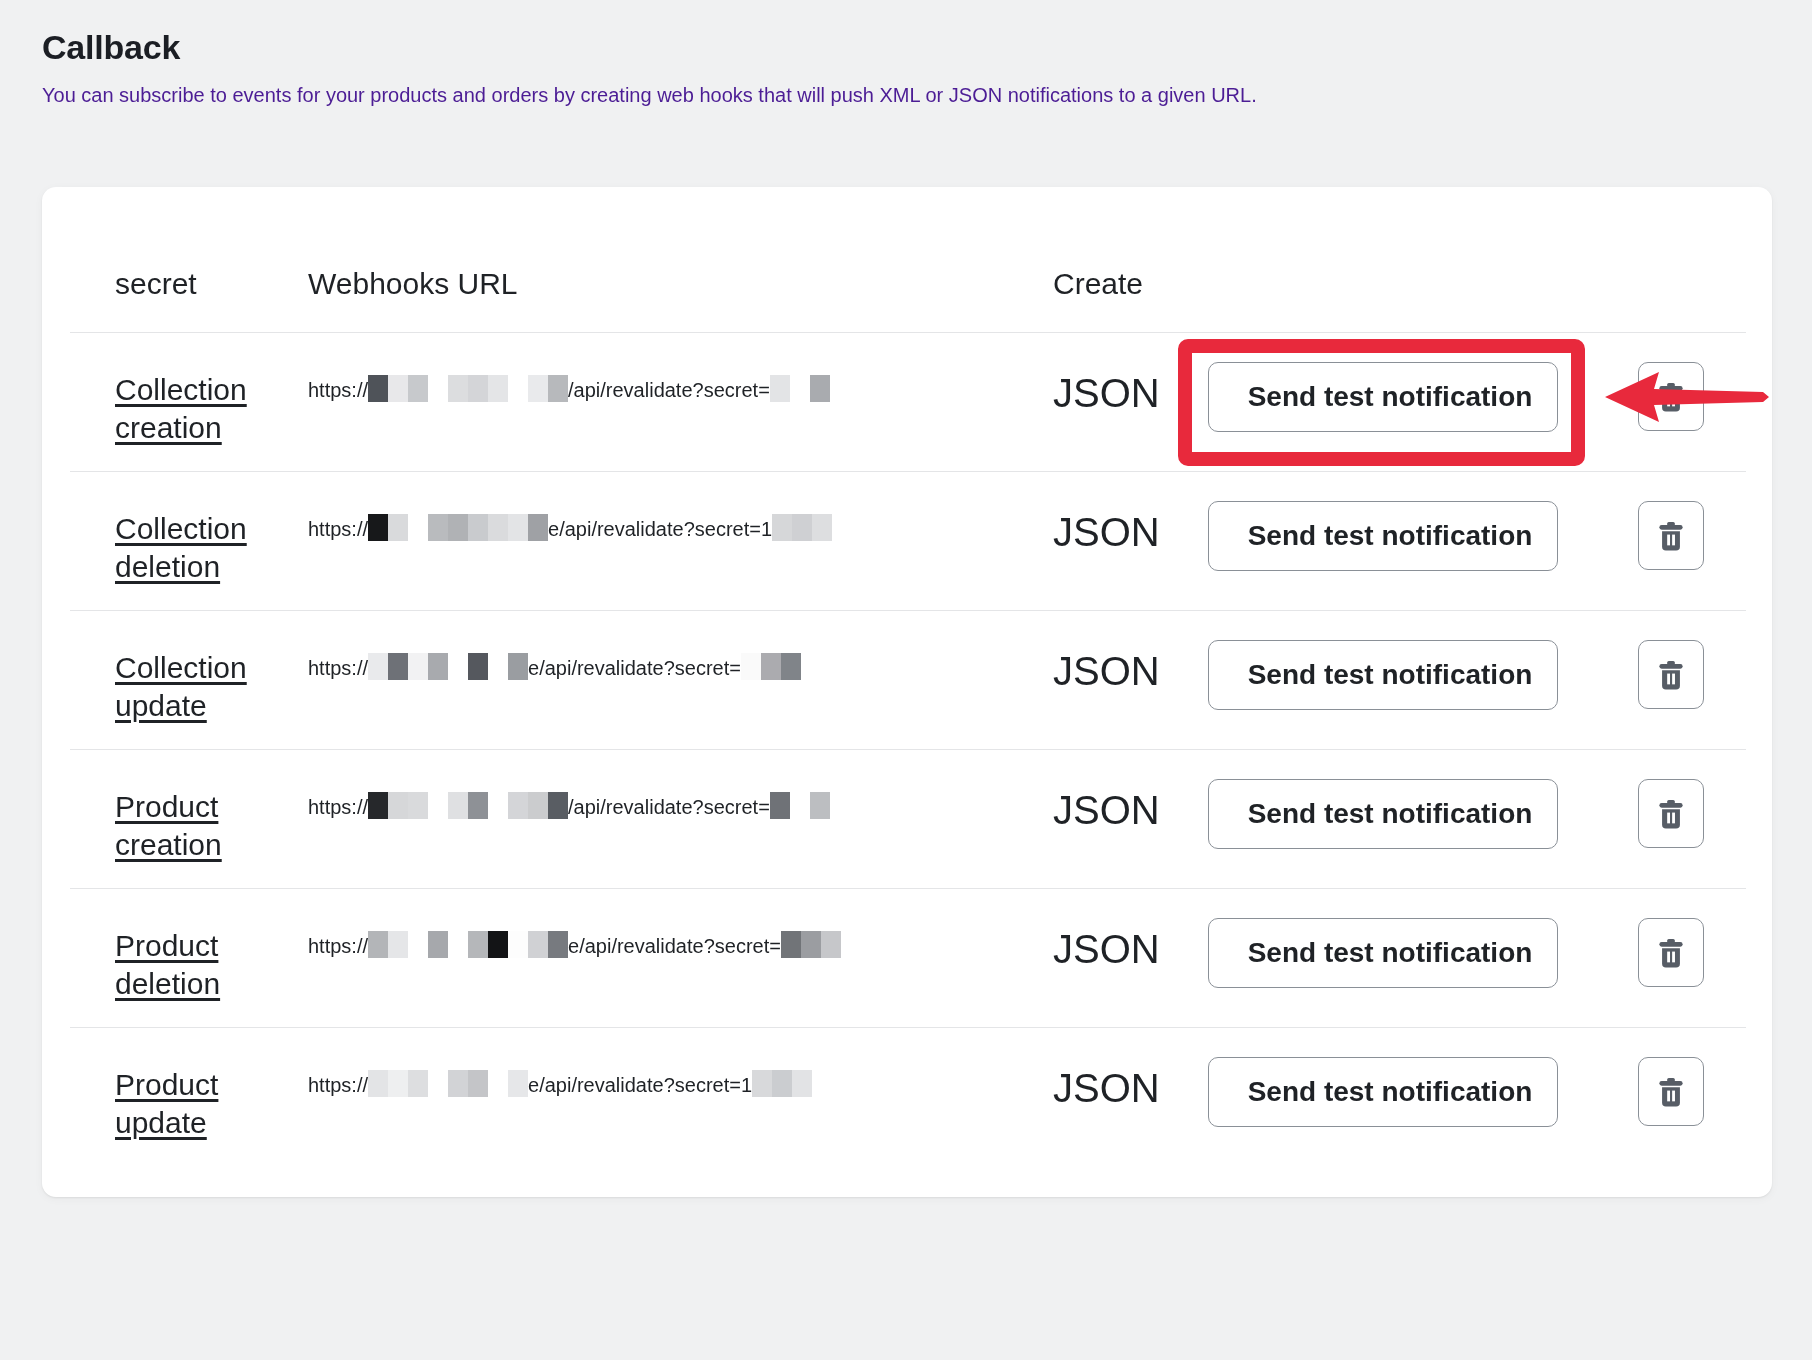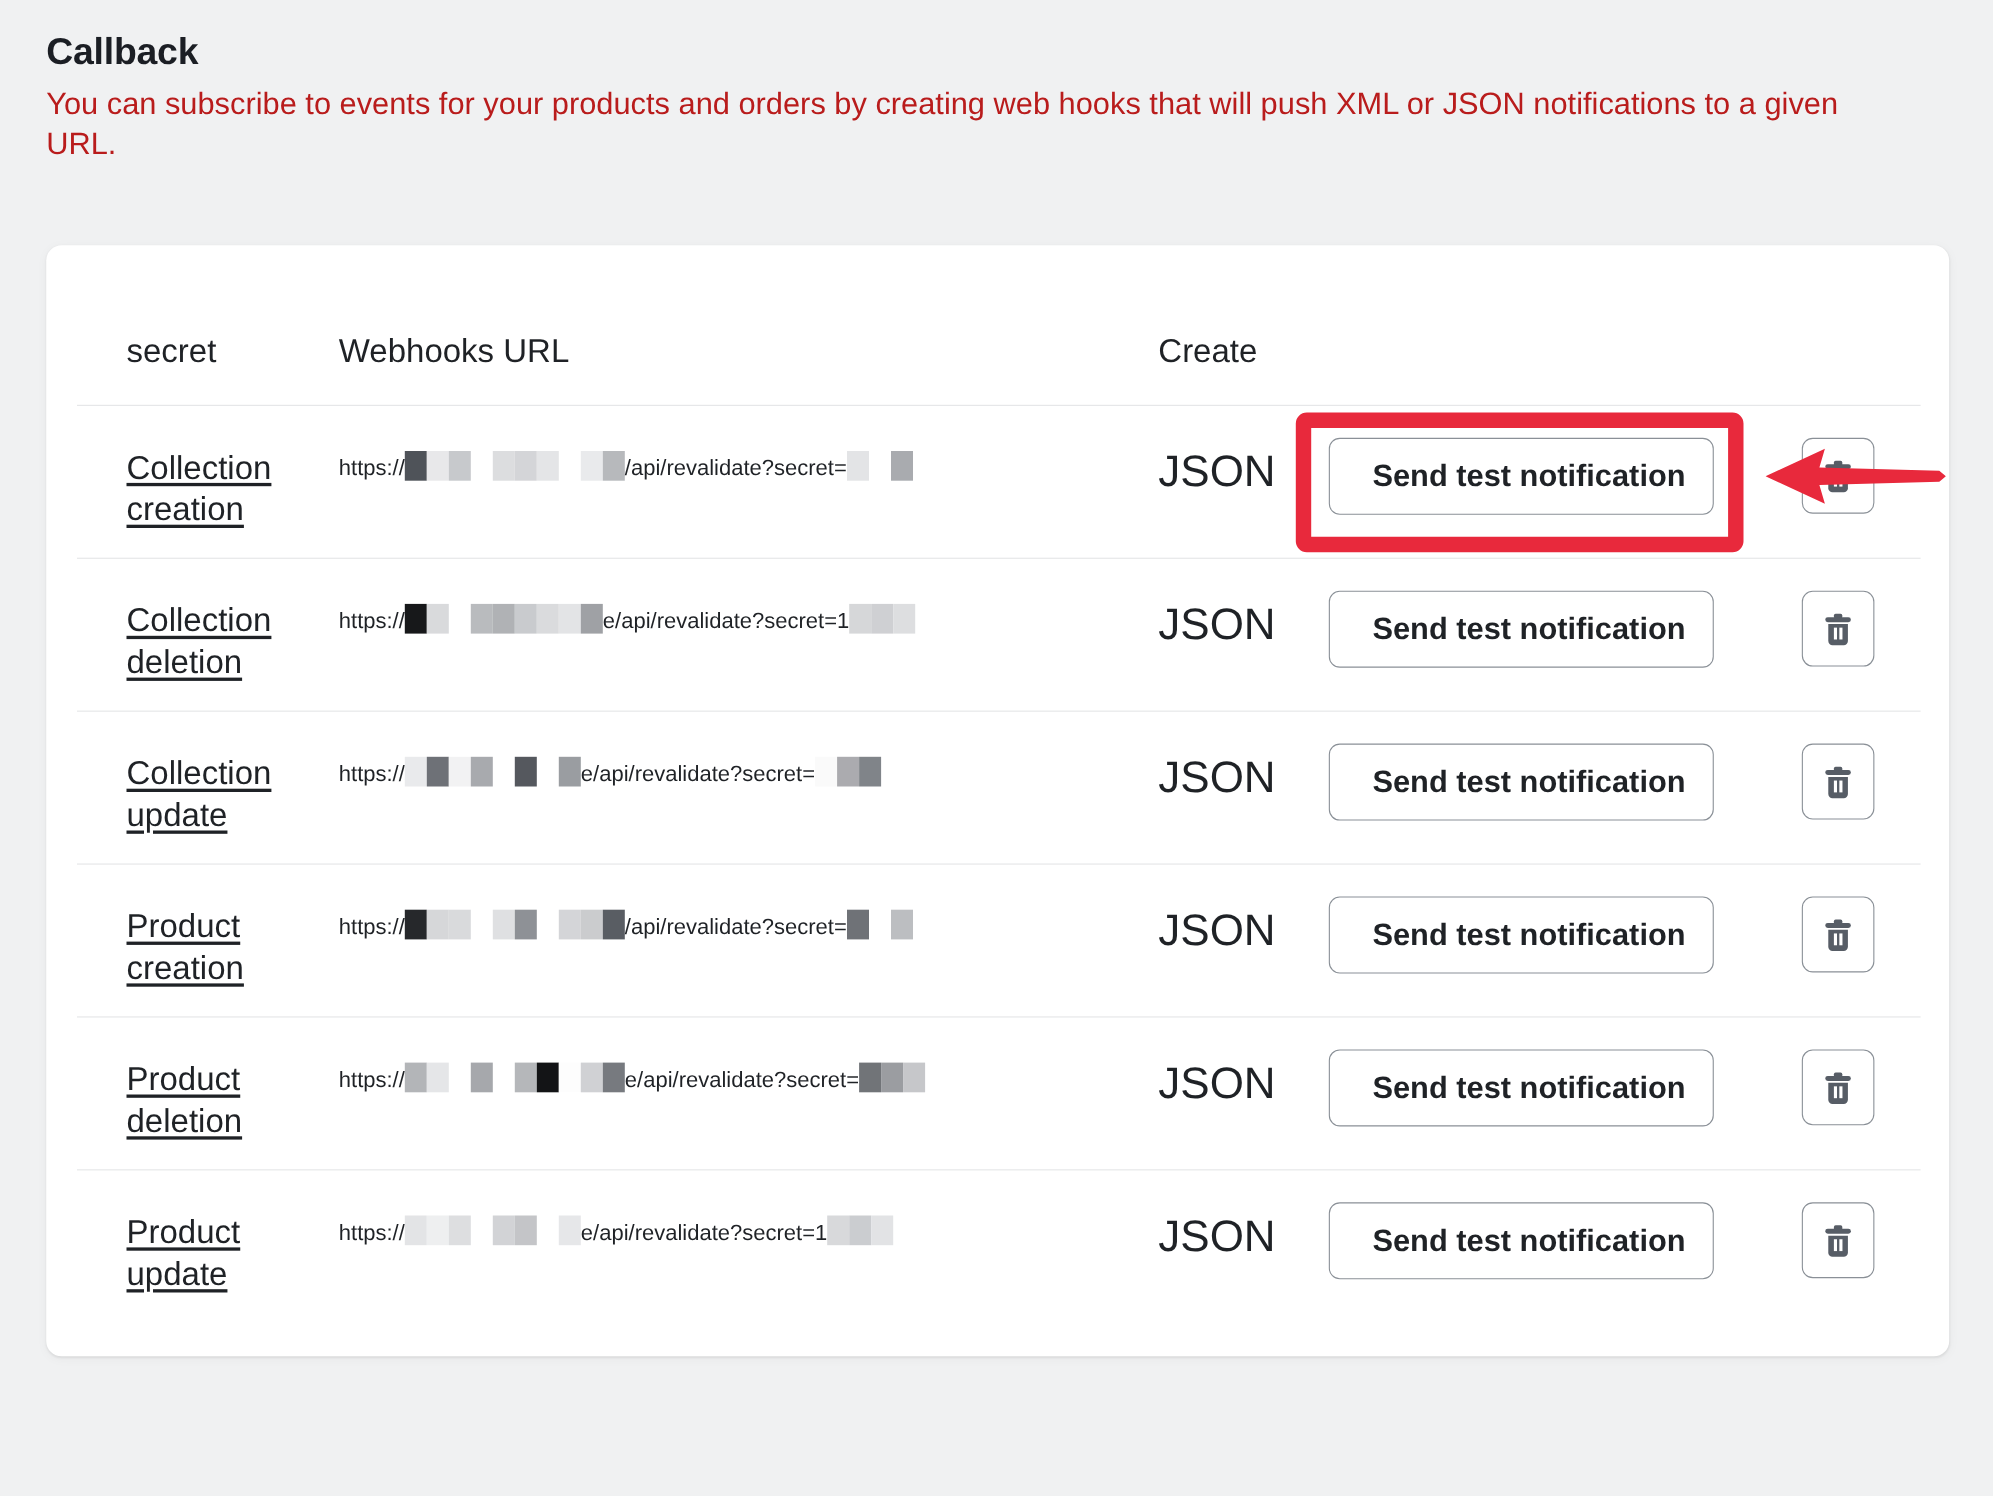--- a/index.html
+++ b/index.html
@@ -12,21 +12,21 @@
   }
   .page{position:relative;width:1812px;height:1360px;padding:27px 40px 0 42px;box-sizing:border-box;}
 
   
   .page-title{
     margin:0;font-size:34px;font-weight:700;letter-spacing:-0.2px;
     color:#1b1e24;line-height:40px;
   }
   .page-desc{
     margin:10px 0 0 0;width:1680px;
-    font-size:28px;line-height:36px;color:#b91c1c;font-weight:400;
+    font-size:20px;line-height:36px;color:#4c1d95;font-weight:400;
   }
   .btn{
     background:#ffffff;border:1.5px solid #8a9097;border-radius:10px;
     font-family:"Liberation Sans", sans-serif;color:#1f2226;cursor:pointer;
     box-sizing:border-box;
     padding-left:20px;
   }
   .btn-create{
     display:block;margin-top:11px;height:58px;padding:0 30px;
     font-size:29px;font-weight:700;

